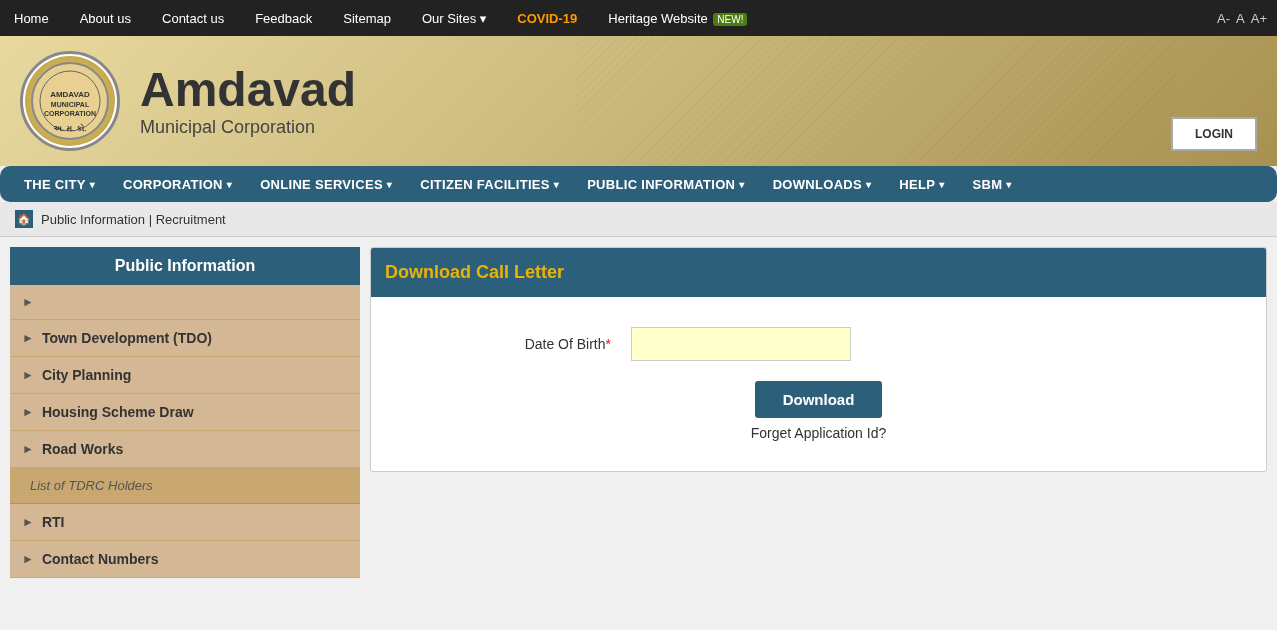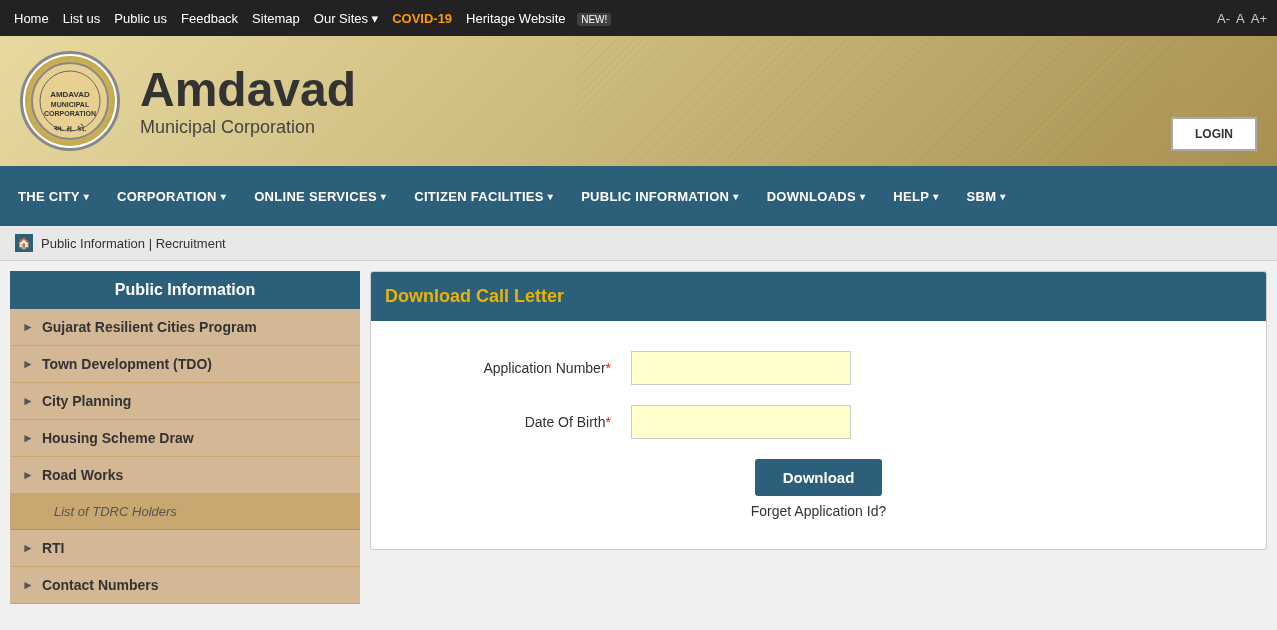--- a/index.html
+++ b/index.html
@@ -10,38 +10,38 @@
       background: #222;
       color: #fff;
       display: flex;
       align-items: center;
       justify-content: space-between;
       padding: 0 10px;
       height: 36px;
     }
     .top-nav-links {
       display: flex;
-      gap: 6px;
+      gap: 23px;
       align-items: center;
       justify-content: flex-end;
     }
     .top-nav-links a {
       color: #fff;
       text-decoration: none;
       font-size: 13px;
       padding: 0 4px;
     }
     .covid-link { color: #f90 !important; font-weight: bold; }
     .new-badge {
-      background: #404040;
+      background: #4d7c0f;
       color: #fff;
       font-size: 10px;
       padding: 1px 4px;
       border-radius: 3px;
-      margin-left: 8px;
+      margin-left: 2px;
     }
     .font-size-controls {
       display: flex;
       gap: 6px;
       align-items: center;
     }
     .font-size-controls span {
       color: #ccc;
       cursor: pointer;
       font-size: 13px;
@@ -122,22 +122,23 @@
         rgba(0,0,0,0.08) 5px,
         rgba(0,0,0,0.08) 6px
       );
     }
 
     
     .main-nav {
       background: #2c5f7a;
       display: flex;
       align-items: center;
-      height: 60px;
-      padding: 0 4px;
+      height: 36px;
+      padding: 0 10px;
+      border-radius: 10px;
     }
     .main-nav-item {
       color: #fff;
       font-size: 13px;
       font-weight: bold;
       text-transform: uppercase;
       padding: 0 14px;
       height: 44px;
       display: flex;
       align-items: center;
@@ -204,21 +205,21 @@
       font-weight: bold;
       gap: 8px;
     }
     .sidebar-item .si-arrow {
       color: #555;
       font-size: 12px;
     }
     .sidebar-item-noarrow {
       background: #c8a870;
       border-bottom: 1px solid #b89060;
-      padding: 10px 12px 10px 44px;
+      padding: 10px 12px 10px 20px;
       cursor: pointer;
       font-size: 13px;
       color: #555;
       font-style: italic;
     }
 
     
     .main-content {
       flex: 1;
     }
@@ -282,22 +283,22 @@
       color: #333;
       cursor: pointer;
     }
   </style>
 </head>
 <body>
 
 <div class="top-nav">
   <div class="top-nav-links">
     <a>Home</a>
-    <a>List us</a>
-    <a>Public us</a>
+    <a>About us</a>
+    <a>Contact us</a>
     <a>Feedback</a>
     <a>Sitemap</a>
     <a>Our Sites ▾</a>
     <a class="covid-link">COVID-19</a>
     <a>Heritage Website <span class="new-badge">NEW!</span></a>
   </div>
   <div class="font-size-controls">
     <span>A-</span>
     <span>A</span>
     <span>A+</span>
@@ -341,21 +342,20 @@
   <span class="breadcrumb-text">Public Information | Recruitment</span>
 </div>
 
 <div class="content-area">
 
   <div class="sidebar">
     <div class="sidebar-header">Public Information</div>
 
     <div class="sidebar-item">
       <span class="si-arrow">►</span>
-      <span>Gujarat Resilient Cities Program</span>
     </div>
     <div class="sidebar-item">
       <span class="si-arrow">►</span>
       <span>Town Development (TDO)</span>
     </div>
     <div class="sidebar-item">
       <span class="si-arrow">►</span>
       <span>City Planning</span>
     </div>
     <div class="sidebar-item">
@@ -377,26 +377,20 @@
       <span class="si-arrow">►</span>
       <span>Contact Numbers</span>
     </div>
   </div>
 
   <div class="main-content">
     <div class="form-card">
       <div class="form-card-header">Download Call Letter</div>
       <div class="form-card-body">
 
-        <div class="form-row">
-          <label class="form-label">
-            <span>Application Number</span><span class="required">*</span>
-          </label>
-          <input class="form-input" type="text" id="application-number" style="">
-        </div>
 
         <div class="form-row">
           <label class="form-label">
             <span>Date Of Birth</span><span class="required">*</span>
           </label>
           <input class="form-input" type="text" id="date-of-birth" style="">
         </div>
 
         <div class="form-actions">
           <button class="download-btn">Download</button>

